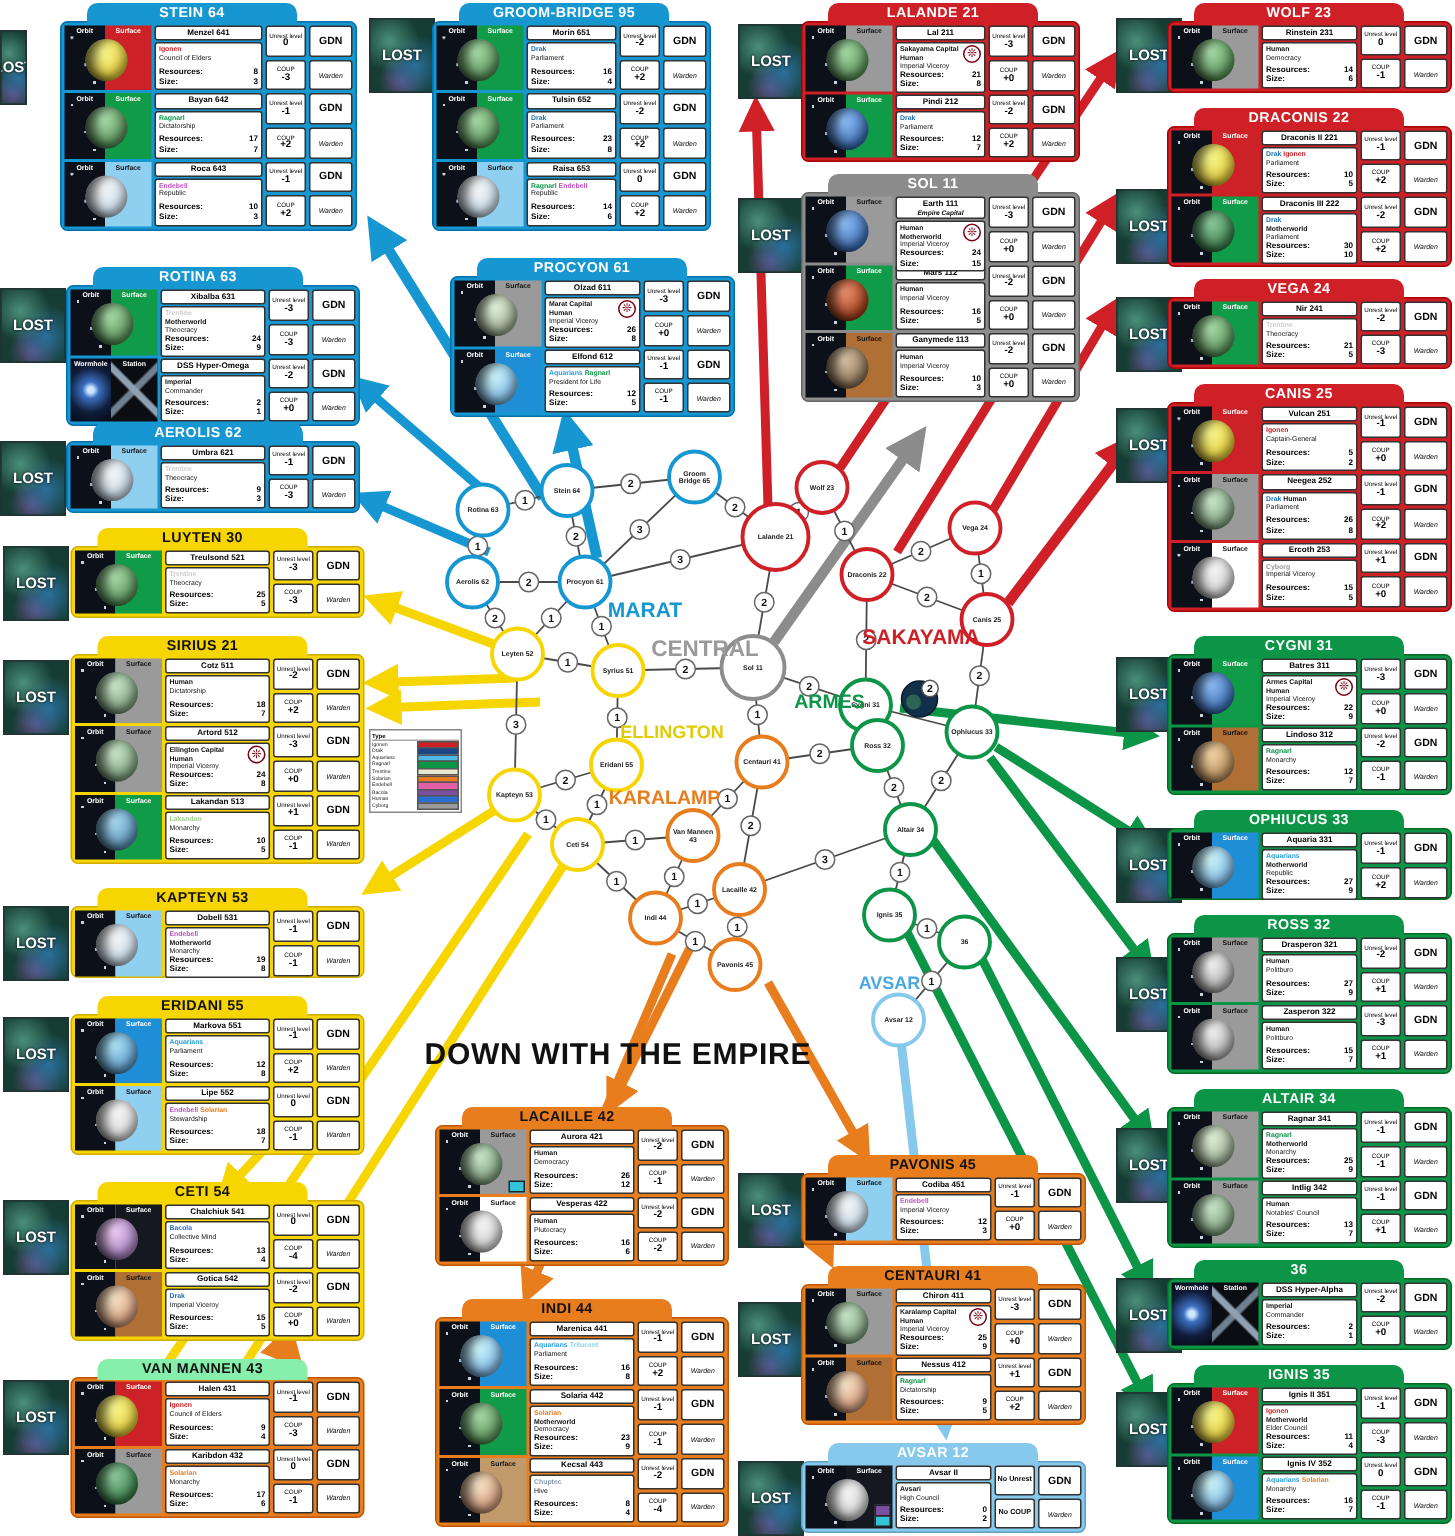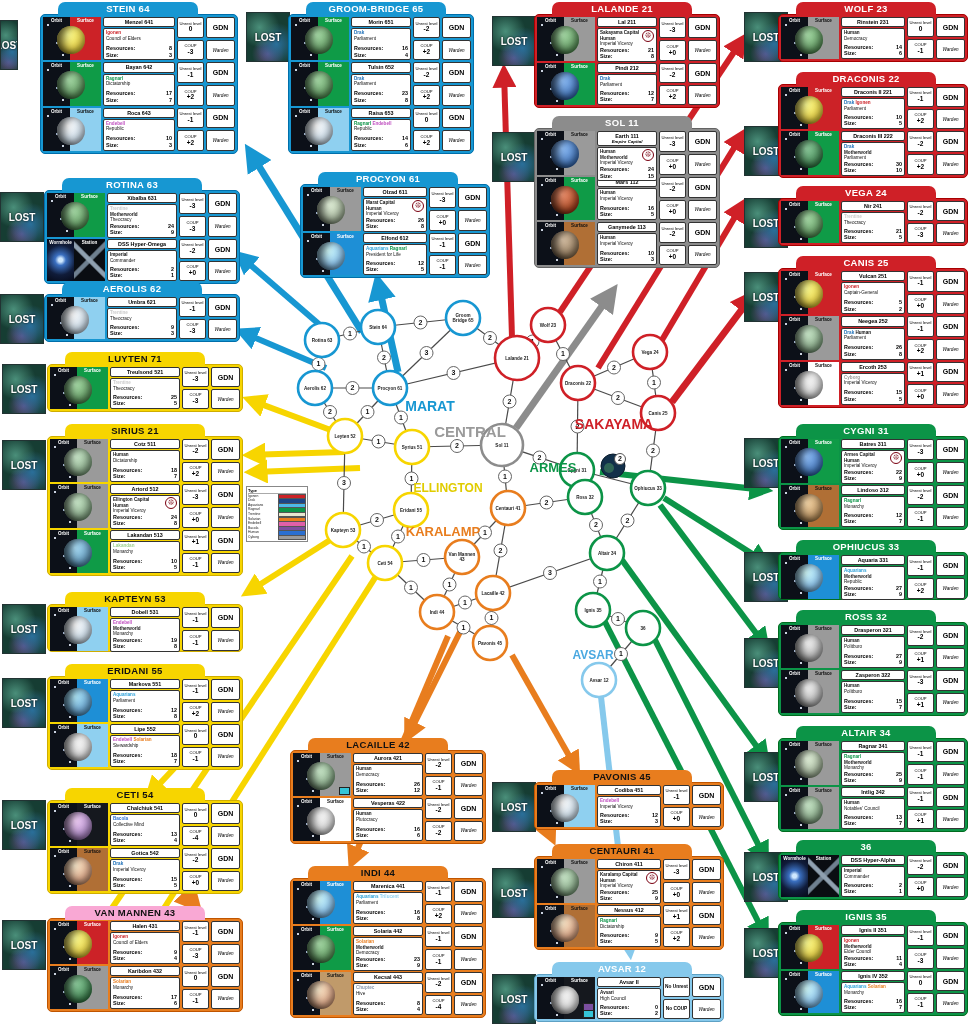--- a/index.html
+++ b/index.html
@@ -461,20 +461,21 @@
         <text x="620" y="461.4" text-anchor="middle" font-size="7" font-weight="bold" font-family="Liberation Sans,sans-serif" fill="#111">2</text>
       </g>
       <text x="430" y="411" text-anchor="middle" font-size="14" font-weight="bold" font-family="Liberation Sans,sans-serif" fill="#1797d2">MARAT</text>
       <text x="470" y="437" text-anchor="middle" font-size="15" font-weight="bold" font-family="Liberation Sans,sans-serif" fill="#9a9a9a">CENTRAL</text>
       <text x="614" y="429" text-anchor="middle" font-size="14" font-weight="bold" font-family="Liberation Sans,sans-serif" fill="#cf2027">SAKAYAMA</text>
       <text x="553" y="472" text-anchor="middle" font-size="13" font-weight="bold" font-family="Liberation Sans,sans-serif" fill="#0c9447">ARMES</text>
       <text x="448" y="492" text-anchor="middle" font-size="12" font-weight="bold" font-family="Liberation Sans,sans-serif" fill="#e0cc00">ELLINGTON</text>
       <text x="443" y="536" text-anchor="middle" font-size="13" font-weight="bold" font-family="Liberation Sans,sans-serif" fill="#e87d1e">KARALAMP</text>
       <text x="593" y="659" text-anchor="middle" font-size="12" font-weight="bold" font-family="Liberation Sans,sans-serif" fill="#4aa8e0">AVSAR</text>
     </svg>
+  <div id="banner">DOWN WITH THE EMPIRE</div>
   <div id="legend">
     <div class="ttl">Type</div>
   <div class="lrow">
         <span class="lname">Igonen</span>
         <span class="lsw" style="background: rgb(204, 34, 39);"></span>
       </div>
       <div class="lrow">
         <span class="lname">Drak</span>
         <span class="lsw" style="background: rgb(28, 69, 135);"></span>
       </div>
@@ -644,21 +645,21 @@
           <div class="sq">
             <span class="gdn">GDN</span>
           </div>
           <div class="sq">
             <span class="warden">Warden</span>
           </div>
         </div>
       </div>
     </div>
     <div class="lost" style="left: 246px; top: 12px;">LOST</div>
-    <div class="chdr" style="left: 306px; top: 2px; width: 140px; background: rgb(23, 151, 210); color: rgb(255, 255, 255);">GROOM-BRIDGE 65</div>
+    <div class="chdr" style="left: 306px; top: 2px; width: 140px; background: rgb(23, 151, 210); color: rgb(255, 255, 255);">GROOM-BRIDGE 95</div>
     <div class="card" style="left: 288px; top: 14px; width: 186px; height: 140px; background: rgb(23, 151, 210); border: 1px solid rgb(0, 111, 170);">
       <div class="prow">
         <div class="pcell">
           <div class="cl">
             <span class="cellLabel" style="color: rgb(255, 255, 255);">Orbit</span>
           </div>
           <div class="cs" style="background: rgb(15, 155, 71);">
             <span class="cellLabel" style="color: rgb(255, 255, 255);">Surface</span>
           </div>
           <div class="planet" style="background: radial-gradient(circle at 38% 30%, rgb(177, 230, 177) 0%, rgb(107, 160, 107) 55%, rgb(47, 100, 47) 95%); box-shadow: rgba(0, 0, 0, 0.65) 10px 0px 8px -4px inset, rgba(0, 0, 0, 0.35) -3px -3px 6px inset;"></div>
@@ -1590,21 +1591,21 @@
           <div class="sq">
             <span class="gdn">GDN</span>
           </div>
           <div class="sq">
             <span class="warden">Warden</span>
           </div>
         </div>
       </div>
     </div>
     <div class="lost" style="left: 2px; top: 364px;">LOST</div>
-    <div class="chdr" style="left: 65px; top: 352px; width: 140px; background: rgb(247, 213, 0); color: rgb(17, 17, 17);">LUYTEN 71</div>
+    <div class="chdr" style="left: 65px; top: 352px; width: 140px; background: rgb(247, 213, 0); color: rgb(17, 17, 17);">LUYTEN 30</div>
     <div class="card" style="left: 47px; top: 364px; width: 196px; height: 48px; background: rgb(247, 213, 0); border: 1px solid rgb(207, 173, 0);">
       <div class="prow">
         <div class="pcell">
           <div class="cl">
             <span class="cellLabel" style="color: rgb(255, 255, 255);">Orbit</span>
           </div>
           <div class="cs" style="background: rgb(15, 155, 71);">
             <span class="cellLabel" style="color: rgb(255, 255, 255);">Surface</span>
           </div>
           <div class="planet" style="background: radial-gradient(circle at 38% 30%, rgb(177, 230, 177) 0%, rgb(107, 160, 107) 55%, rgb(47, 100, 47) 95%); box-shadow: rgba(0, 0, 0, 0.65) 10px 0px 8px -4px inset, rgba(0, 0, 0, 0.35) -3px -3px 6px inset;"></div>
@@ -2779,21 +2780,21 @@
           <div class="sq">
             <span class="gdn">GDN</span>
           </div>
           <div class="sq">
             <span class="warden">Warden</span>
           </div>
         </div>
       </div>
     </div>
     <div class="lost" style="left: 2px; top: 920px;">LOST</div>
-    <div class="chdr" style="left: 65px; top: 906px; width: 140px; background: #f9a8d4; color: rgb(17, 17, 17);">VAN MANNEN 43</div>
+    <div class="chdr" style="left: 65px; top: 906px; width: 140px; background: #86efac; color: rgb(17, 17, 17);">VAN MANNEN 43</div>
     <div class="card" style="left: 47px; top: 918px; width: 196px; height: 94px; background: rgb(232, 125, 30); border: 1px solid rgb(192, 85, 0);">
       <div class="prow">
         <div class="pcell">
           <div class="cl">
             <span class="cellLabel" style="color: rgb(255, 255, 255);">Orbit</span>
           </div>
           <div class="cs" style="background: rgb(204, 34, 39);">
             <span class="cellLabel" style="color: rgb(255, 255, 255);">Surface</span>
           </div>
           <div class="planet" style="background: radial-gradient(circle at 38% 30%, rgb(255, 255, 149) 0%, rgb(230, 211, 79) 55%, rgb(170, 151, 19) 95%); box-shadow: rgba(0, 0, 0, 0.65) 10px 0px 8px -4px inset, rgba(0, 0, 0, 0.35) -3px -3px 6px inset;"></div>

